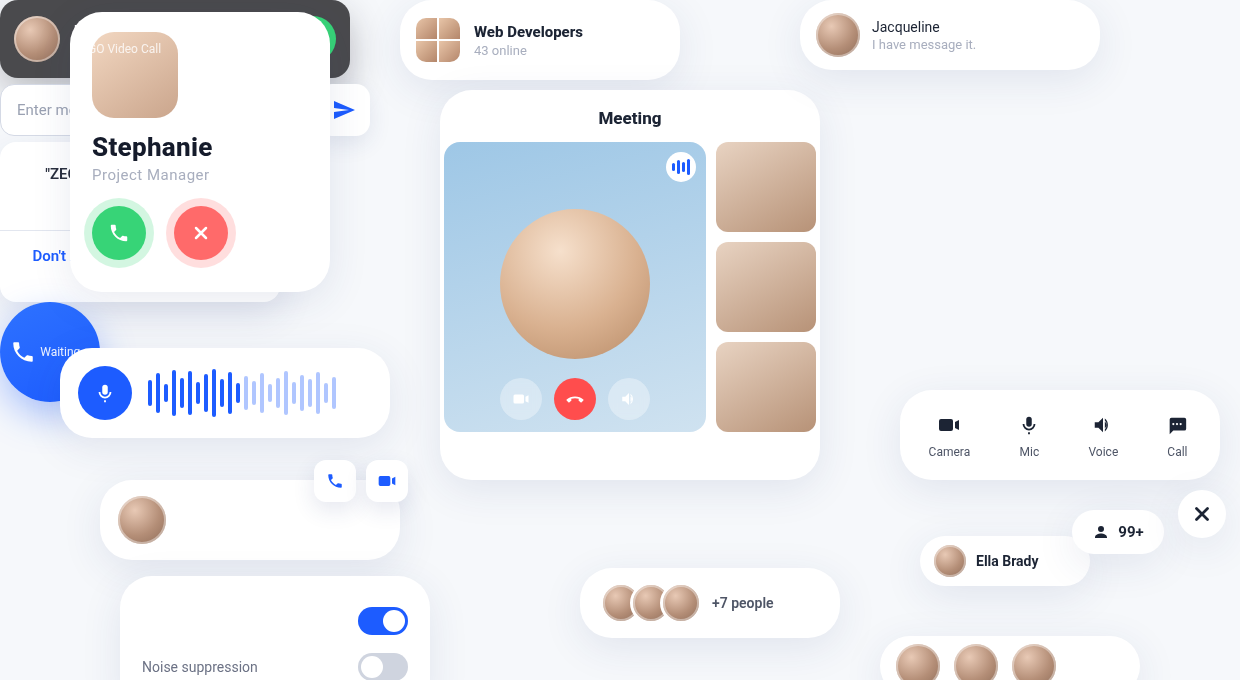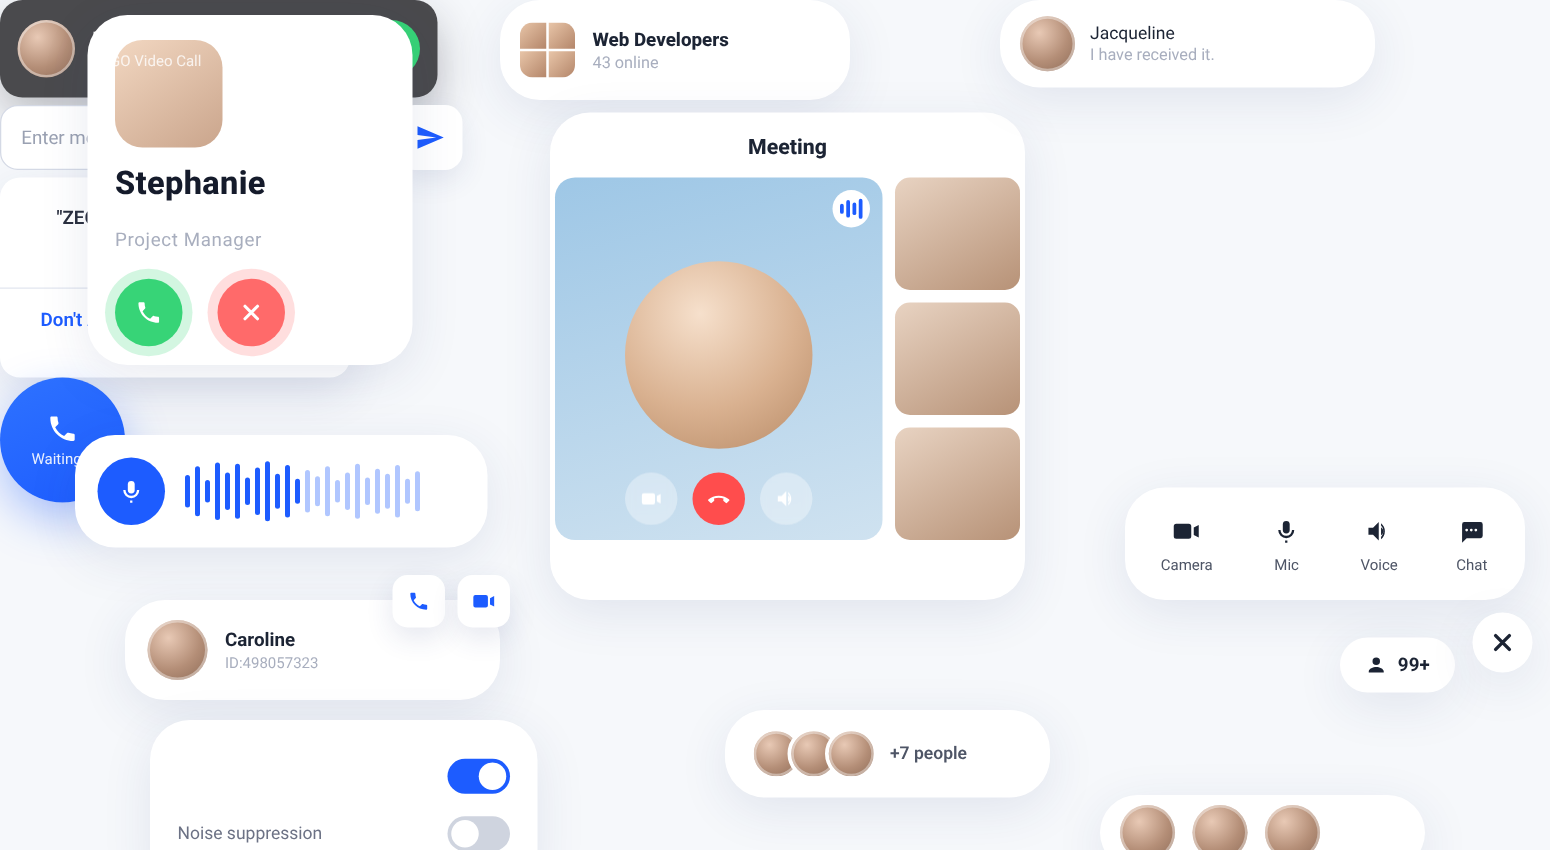--- a/index.html
+++ b/index.html
@@ -7,21 +7,21 @@
 .stage{position:absolute;inset:0}
 .card{position:absolute;background:#fff;border-radius:32px;box-shadow:0 10px 40px rgba(40,60,120,.10)}
 .avatar{border-radius:50%;display:inline-block;background:radial-gradient(circle at 35% 30%,#e8c9b5,#b48e77 55%,#8c6a56);box-shadow:inset 0 0 0 2px rgba(255,255,255,.4)}
 .icon-btn{display:flex;align-items:center;justify-content:center;border-radius:50%;cursor:pointer}
 svg{display:block}
 
 
 .profile{left:70px;top:12px;width:260px;height:280px;padding:20px 22px}
 .profile .pic{width:86px;height:86px;border-radius:22px;background:linear-gradient(145deg,#f2d7c1,#caa58c);display:block}
 .profile h2{margin-top:14px;font-size:26px;font-weight:800;color:#151b2b;letter-spacing:.3px}
-.profile .role{margin-top:21px;color:#a8aebe;font-size:15px;letter-spacing:.5px}
+.profile .role{margin-top:4px;color:#a8aebe;font-size:15px;letter-spacing:.5px}
 .profile .actions{margin-top:22px;display:flex;gap:28px;align-items:center}
 .btn-accept{width:54px;height:54px;background:#37D477;box-shadow:0 0 0 8px rgba(55,212,119,.22)}
 .btn-decline{width:54px;height:54px;background:#FF6A6A;box-shadow:0 0 0 8px rgba(255,106,106,.22)}
 
 
 .wavecard{left:60px;top:348px;width:330px;height:90px;padding:14px 18px;display:flex;align-items:center;gap:16px}
 .mic-btn{width:54px;height:54px;background:#1D5CFF;flex-shrink:0}
 .waves{display:flex;align-items:center;gap:4px;height:50px;flex:1}
 .waves span{width:4px;border-radius:3px;background:#1D5CFF}
 
@@ -109,21 +109,21 @@
 .namepill .avatar{width:32px;height:32px}
 .namepill .np{font-size:14px;font-weight:700;color:#1c2434}
 
 
 .countpill{left:1072px;top:510px;width:92px;height:44px;display:flex;align-items:center;justify-content:center;gap:8px;font-size:15px;font-weight:700;color:#1c2434}
 
 
 .closebtn{left:1178px;top:490px;width:48px;height:48px;border-radius:50%;display:flex;align-items:center;justify-content:center}
 
 
-.fab{left:1120px;top:578px;width:100px;height:100px;border-radius:50%;background:linear-gradient(155deg,#2E72FF,#1D5CFF);display:flex;flex-direction:column;align-items:center;justify-content:center;gap:4px;color:#fff;box-shadow:0 14px 36px rgba(29,92,255,.35)}
+.fab{left:1120px;top:578px;width:100px;height:100px;border-radius:50%;background:linear-gradient(155deg,#2E72FF,#1D5CFF);display:flex;flex-direction:row;align-items:center;justify-content:center;gap:4px;color:#fff;box-shadow:0 14px 36px rgba(29,92,255,.35)}
 .fab .ftxt{font-size:12px;opacity:.9}
 
 
 .strip{left:880px;top:636px;width:260px;height:60px;display:flex;gap:14px;align-items:center;padding:0 16px}
 .strip .avatar{width:44px;height:44px}
 </style>
 </head>
 <body>
 
 <div class="stage">
@@ -188,24 +188,20 @@
             <path d="M6.6 10.8c1.4 2.8 3.8 5.2 6.6 6.6l2.2-2.2c.3-.3.7-.4 1-.2 1.1.4 2.3.6 3.6.6.6 0 1 .4 1 1V20c0 .6-.4 1-1 1C10.6 21 3 13.4 3 4c0-.6.4-1 1-1h3.4c.6 0 1 .4 1 1 0 1.3.2 2.5.6 3.6.1.3 0 .7-.2 1l-2.2 2.2z"></path>
           </svg>
       </div>
       <div class="small-chip">
         <svg width="20" height="20" viewBox="0 0 24 24" fill="#1D5CFF">
             <path d="M4 6h10a2 2 0 0 1 2 2v8a2 2 0 0 1-2 2H4a2 2 0 0 1-2-2V8a2 2 0 0 1 2-2zm14 3l4-2v10l-4-2V9z"></path>
           </svg>
       </div>
     </div>
     <span class="avatar"></span>
-    <div class="meta">
-      <div class="name">Caroline</div>
-      <div class="id">ID:498057323</div>
-    </div>
   </div>
 
   <div class="card settings">
     <div class="toggle-row">
       <span class="lbl"></span>
       <div class="toggle on"></div>
     </div>
     <div class="toggle-row">
       <span class="lbl">Noise suppression</span>
       <div class="toggle"></div>
@@ -286,21 +282,21 @@
         <span class="avatar"></span>
         <span class="avatar"></span>
     </div>
     <div class="ptxt">+7 people</div>
   </div>
 
   <div class="card chatprev">
     <span class="avatar"></span>
     <div>
       <div class="cname">Jacqueline</div>
-      <div class="cmsg">I have received it.</div>
+      <div class="cmsg">I have message it.</div>
     </div>
   </div>
 
   <div class="msgrow">
     <div class="msginput">Enter message...</div>
     <div class="sendbtn">
       <svg width="24" height="24" viewBox="0 0 24 24" fill="#1D5CFF">
           <path d="M2 21l21-9L2 3v7l15 2-15 2v7z"></path>
         </svg>
     </div>
@@ -342,24 +338,28 @@
     </div>
     <div class="tbitem">
       <div class="ic">
           <svg width="22" height="22" viewBox="0 0 24 24" fill="#1c2434">
             <path d="M4 4h16a2 2 0 0 1 2 2v10a2 2 0 0 1-2 2H8l-4 4V6a2 2 0 0 1 2-2z"></path>
             <circle cx="8" cy="11" r="1.2" fill="#fff"></circle>
             <circle cx="12" cy="11" r="1.2" fill="#fff"></circle>
             <circle cx="16" cy="11" r="1.2" fill="#fff"></circle>
           </svg>
         </div>
-      <div class="tl">Chat</div>
-    </div>
-  </div>
-
+      <div class="tl">Call</div>
+    </div>
+  </div>
+
+  <div class="card namepill">
+    <span class="avatar"></span>
+    <span class="np">Ella Brady</span>
+  </div>
 
   <div class="card countpill">
     <svg width="18" height="18" viewBox="0 0 24 24" fill="#1c2434">
         <path d="M12 12a4 4 0 1 0 0-8 4 4 0 0 0 0 8zm0 2c-3.3 0-8 1.7-8 5v1h16v-1c0-3.3-4.7-5-8-5z"></path>
       </svg>
     <span>99+</span>
   </div>
 
   <div class="card closebtn">
     <svg width="22" height="22" viewBox="0 0 24 24" fill="none" stroke="#1c2434" stroke-width="3" stroke-linecap="round">

